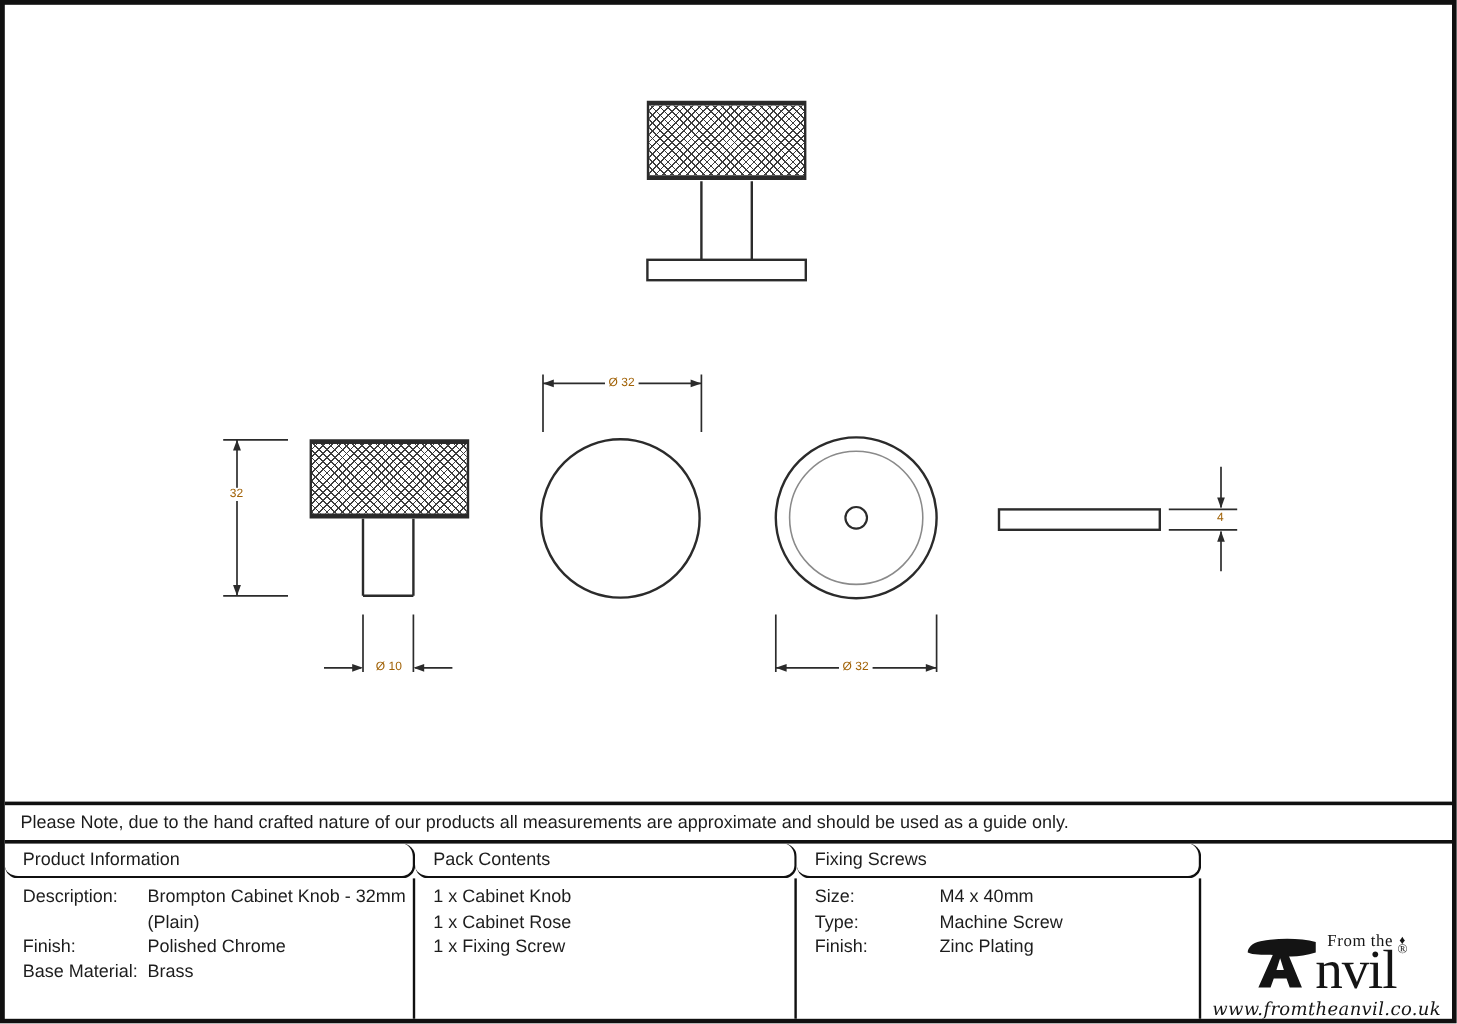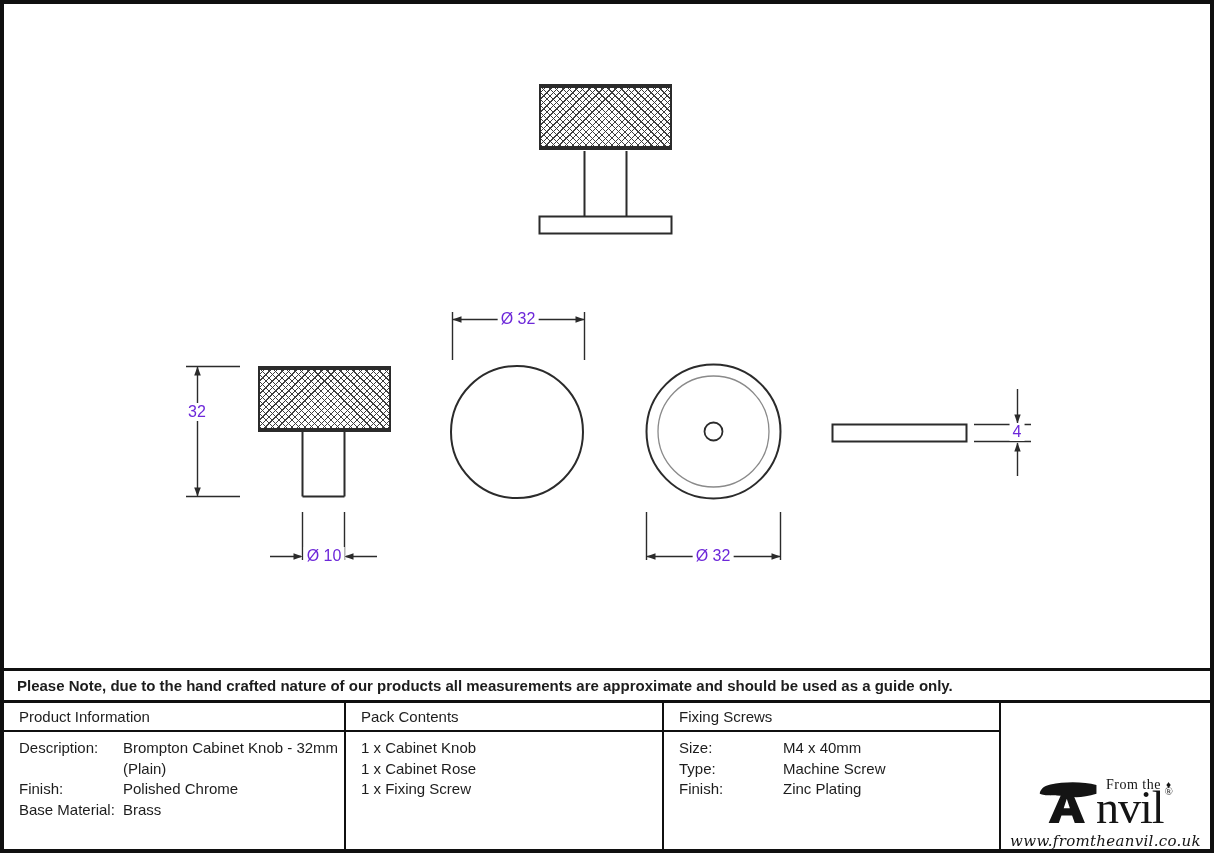--- a/index.html
+++ b/index.html
@@ -16,36 +16,36 @@
     position:absolute; box-sizing:border-box; background-color:#fff;
     border:2px solid #2b2b2b; border-top-width:4px; border-bottom-width:4px;
     background-image:
       repeating-linear-gradient(45deg,  #3d3d3d 0 1px, transparent 1px 4.6px),
       repeating-linear-gradient(-45deg, #3d3d3d 0 1px, transparent 1px 4.6px);
   }
   .knurl-top  { left:535px; top:80px;  width:133px; height:66px; }
   .knurl-side { left:254px; top:362px; width:133px; height:66px; }
   .dim-label {
     position:absolute; transform:translate(-50%,-50%);
-    background:#fff; padding:0 3px; font-size:16px; color:#6d28d9; white-space:nowrap;
+    background:#fff; padding:0 3px; font-size:10px; color:#a16207; white-space:nowrap;
   }
   
   .note-row {
     height:29px; border-bottom:3px solid #101010;
-    display:flex; align-items:center; padding-left:13px; font-size:15px;font-weight:bold;
+    display:flex; align-items:center; padding-left:13px; font-size:15px;
   }
   
   .info-table {
     display:grid; height:147px;
     grid-template-columns:342px 318px 337px 1fr;
     grid-template-rows:29px 1fr;
   }
   .th {
     display:flex; align-items:center; padding-left:15px; font-size:15px;
-    border-right:2px solid #101010; border-bottom:2px solid #101010;
+    border-right:2px solid #101010; border-bottom:2px solid #101010;border-radius:11px;
   }
   .td { border-right:2px solid #101010; padding:6px 0 0 15px; font-size:15px; }
   .kv { display:flex; line-height:20.5px; }
   .kv .k { width:104px; flex:none; }
   .kv .v { white-space:nowrap; }
   .list-line { line-height:20.5px; }
   
   .logo-cell { grid-column:4; grid-row:1 / 3; display:flex; align-items:flex-end; justify-content:center; }
   .logo { text-align:center; }
   .logo-row { display:flex; align-items:flex-end; justify-content:center; }

